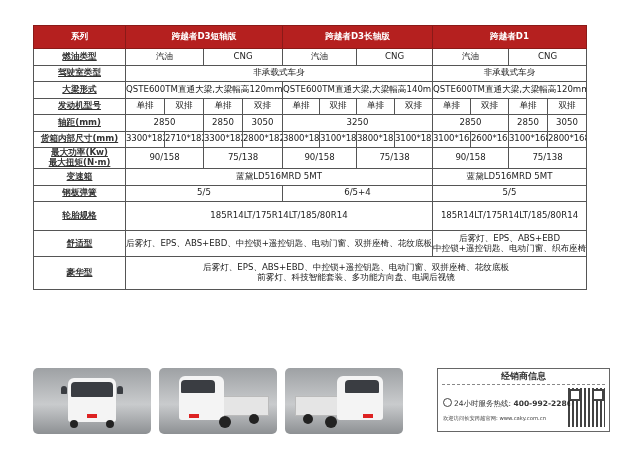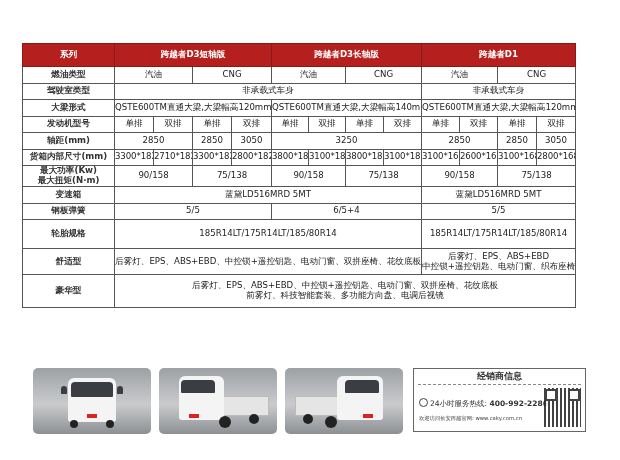--- a/index.html
+++ b/index.html
@@ -1,36 +1,36 @@
 <!DOCTYPE html>
 <html><head>
 <meta charset="utf-8">
 <style>
   html,body{margin:0;padding:0;background:#ffffff;}
   body{width:620px;height:460px;position:relative;overflow:hidden;font-family:"DejaVu Sans","Liberation Sans",sans-serif;color:#222;}
-  table.spec{position:absolute;left:22px;top:25px;width:553px;border-collapse:collapse;table-layout:fixed;margin-top:18px;}
+  table.spec{position:absolute;left:33px;top:25px;width:553px;border-collapse:collapse;table-layout:fixed;}
   table.spec td{border:1px solid #555;text-align:center;vertical-align:middle;font-size:8.6px;padding:0;line-height:1.15;overflow:hidden;white-space:nowrap;}
-  table.spec td.lbl{font-weight:bold;color:#333;}
+  table.spec td.lbl{font-weight:bold;color:#333;text-decoration:underline;}
   tr.hdr td{background:#b5201f;color:#fff;font-weight:bold;height:22px;border-color:#8a1a18;}
   tr.r{height:15.5px;}
   tr.r td{height:15.5px;}
   td.tiny{font-size:4.3px;letter-spacing:-0.1px;}
   td.lbl2{font-size:6px;line-height:1.1;}
   tr.tall td{height:20px;}
   tr.tire td{height:28px;}
   tr.comfort td{height:25px;}
   tr.lux td{height:32px;}
   .photos{position:absolute;top:368px;left:33px;display:flex;gap:8px;}
   .photo{width:118px;height:66px;border-radius:5px;background:linear-gradient(180deg,#9ea1a4 0%,#c9cbcd 55%,#8d9093 100%);position:relative;overflow:hidden;}
   .truck{position:absolute;background:#f4f4f4;border-radius:6px 6px 3px 3px;}
   .glass{position:absolute;background:#3a3d42;border-radius:4px 4px 1px 1px;}
   .badge{position:absolute;background:#d22;width:10px;height:4px;}
   .wheel{position:absolute;background:#222;border-radius:50%;}
   .bed{position:absolute;background:#e5e5e5;border:1px solid #bbb;}
-  .dealer{position:absolute;left:413px;top:368px;width:173px;height:64px;border:1px solid #666;box-sizing:border-box;}
+  .dealer{position:absolute;left:437px;top:368px;width:173px;height:64px;border:1px solid #666;box-sizing:border-box;}
   .dealer-title{text-align:center;font-size:9px;font-weight:bold;color:#333;height:15px;line-height:15px;border-bottom:1px dashed #888;margin:0 4px;}
   .hotline{position:absolute;left:5px;top:29px;font-size:7.5px;color:#333;white-space:nowrap;}
   .hotline b{font-weight:bold;}
   .site{position:absolute;left:5px;top:46px;font-size:5.3px;color:#444;white-space:nowrap;}
   .qr{position:absolute;right:4px;top:19px;width:37px;height:39px;background:
     repeating-linear-gradient(90deg,#222 0 2px,#fff 2px 4px),#fff;opacity:.85;}
   .qr:before,.qr:after{content:"";position:absolute;width:8px;height:8px;border:2px solid #222;background:#fff;top:1px;left:1px;}
   .qr:after{left:auto;right:1px;}
   .phone-icon{display:inline-block;width:7px;height:7px;border:1px solid #444;border-radius:50%;margin-right:2px;vertical-align:-1px;}
 </style>

